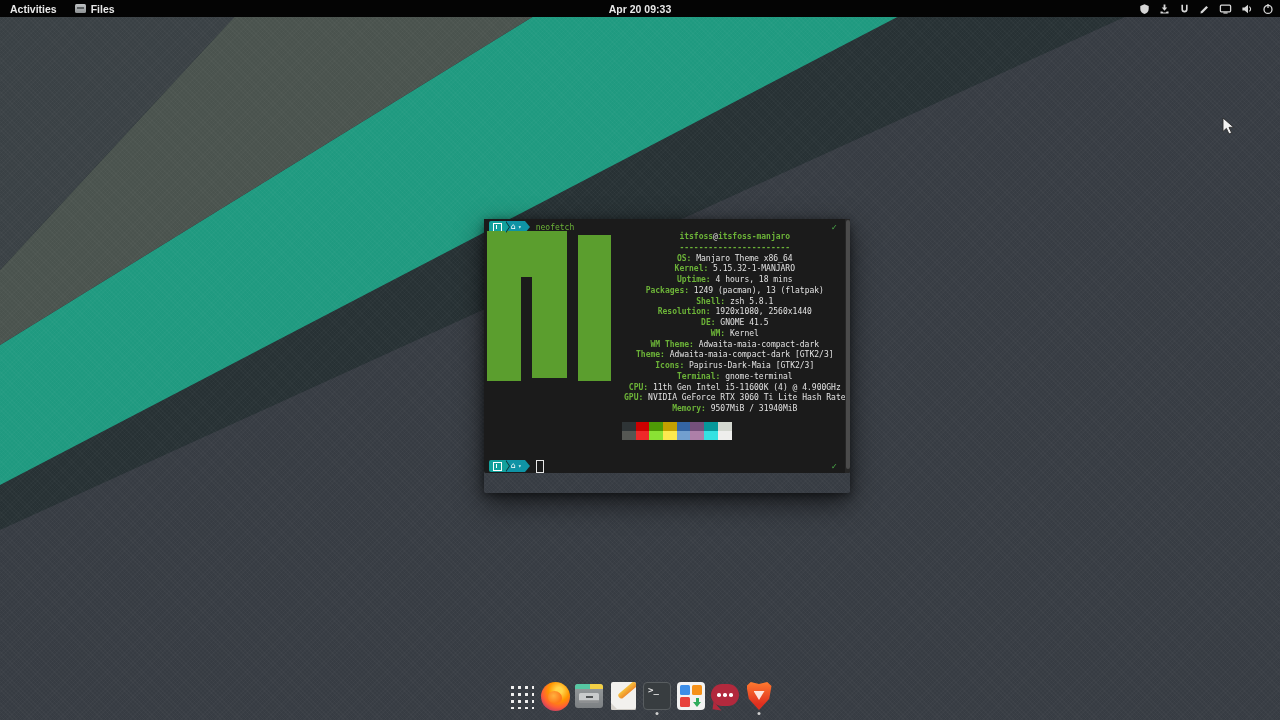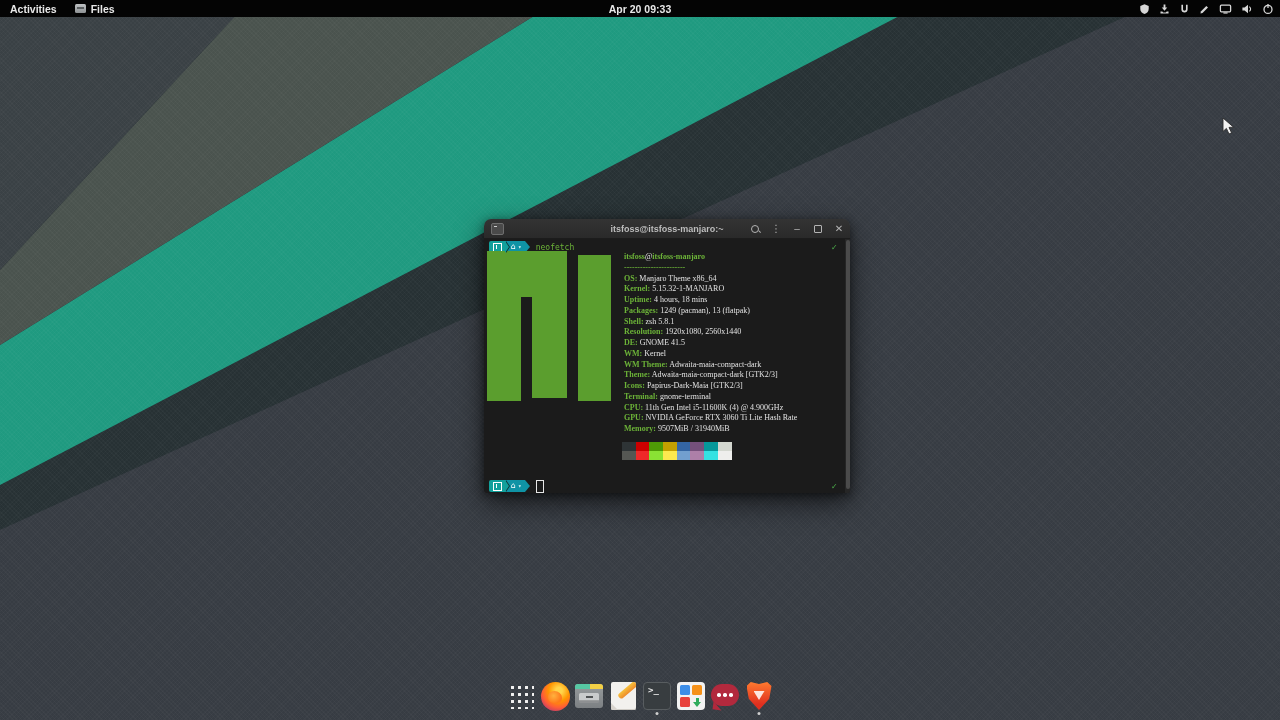--- a/index.html
+++ b/index.html
@@ -1,17 +1,17 @@
 <!DOCTYPE html>
 <html style="--teal: #1f9a80; --wedge-dark: #3a4145; --wedge-gray: #4a534e; --band-charcoal: #273134; --base-gray: #373c43; --manjaro-green: #5b9e2e; --label-green: #6cb338; --term-bg: #1b1b1b; --prompt-teal: #12a09b; --prompt-teal2: #0f93a5; --check-green: #4db04a;"><head>
 <meta charset="utf-8">
 <style>
   html,body{margin:0;padding:0;width:1280px;height:720px;overflow:hidden;background:#000;
     font-family:"Liberation Sans",sans-serif;-webkit-font-smoothing:antialiased;}
-  .stage{position:absolute;inset:0;width:1280px;height:720px;overflow:hidden;}
+  .stage{position:absolute;inset:0;width:1280px;height:720px;overflow:hidden;text-align:center;}
 
   
   .wallpaper{position:absolute;inset:0;background:var(--base-gray);}
   .wp-texture{position:absolute;inset:0;
     background-image:
       repeating-linear-gradient(45deg, rgba(255,255,255,.025) 0 1px, transparent 1px 3px),
       repeating-linear-gradient(-45deg, rgba(255,255,255,.02) 0 1px, transparent 1px 3px);}
   .wp-band{position:absolute;inset:0;}
   .wp-charcoal{background:var(--band-charcoal);clip-path:polygon(0 0,1162px 0,0 530px);}
   .wp-teal{background:var(--teal);clip-path:polygon(0 345px,560px 0,930px 0,0 485px);}
@@ -78,21 +78,21 @@
 
   
   .nf-logo{position:absolute;left:3px;top:12px;width:124px;height:150px;}
   .nf-logo div{position:absolute;background:var(--manjaro-green);}
   .lg-left{left:0;top:0;width:34px;height:150px;}
   .lg-top{left:0;top:0;width:80px;height:46px;}
   .lg-mid{left:45px;top:0;width:35px;height:147px;}
   .lg-right{left:91px;top:4px;width:33px;height:146px;}
 
   
-  .nf-info{position:absolute;left:140px;top:13px;font-size:8px;font-family:Liberation Serif, serif;}
+  .nf-info{position:absolute;left:140px;top:13px;font-size:8px;}
   .nf-line{height:10.75px;white-space:pre;color:#e2e2e2;}
   .nf-label,.nf-user,.nf-host,.nf-sep{color:var(--label-green);font-weight:700;}
   .nf-at{color:#e2e2e2;font-weight:400;}
 
   
   .palette{position:absolute;left:138px;top:203px;}
   .pal-row{display:flex;height:9px;}
   .swatch{width:13.7px;height:9px;}
 
   
@@ -203,35 +203,20 @@
       <span>
         <svg width="12" height="12" viewBox="0 0 12 12">
             <circle cx="6" cy="6.4" r="4" fill="none" stroke="#d6d6d6" stroke-width="1.3"></circle>
             <rect x="5.35" y="1" width="1.3" height="4" fill="#d6d6d6"></rect>
           </svg>
       </span>
     </div>
   </div>
 
   <div class="window">
-    <div class="titlebar">
-      <div class="tw-appicon"></div>
-      <div class="tw-title">itsfoss@itsfoss-manjaro:~</div>
-      <div class="tw-btns">
-        <div class="tw-btn">
-            <span class="icon-search"></span>
-          </div>
-        <div class="tw-btn">⋮</div>
-        <div class="tw-btn">–</div>
-        <div class="tw-btn">
-            <span class="icon-max"></span>
-          </div>
-        <div class="tw-btn">✕</div>
-      </div>
-    </div>
 
     <div class="term-body">
 
       <div class="prompt prompt-top">
         <div class="pseg pseg1">
           <span class="mglyph"></span>
         </div>
         <div class="sep1"></div>
         <div class="pseg pseg2">
           <span class="home-glyph">⌂</span>

